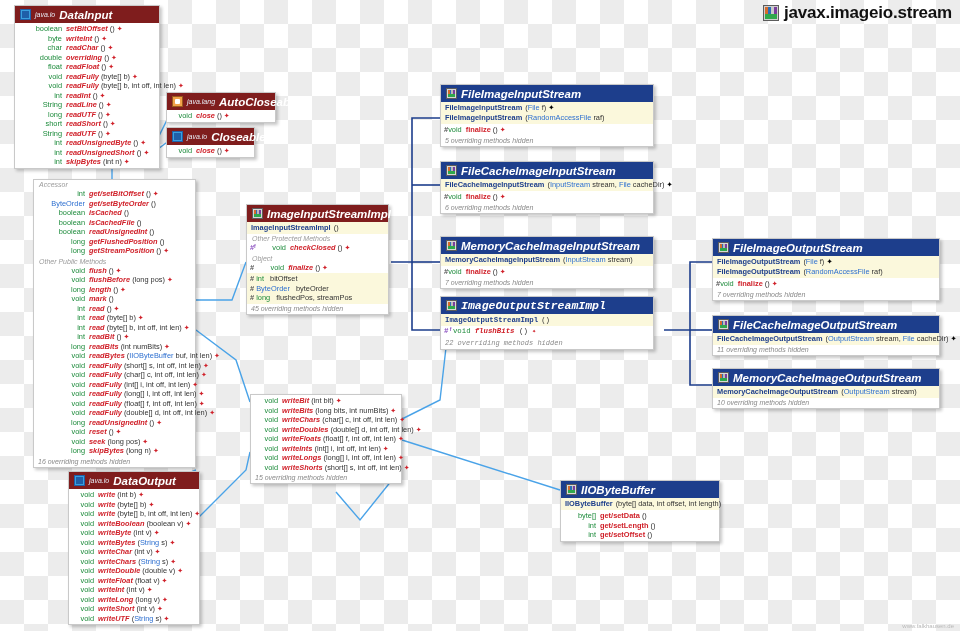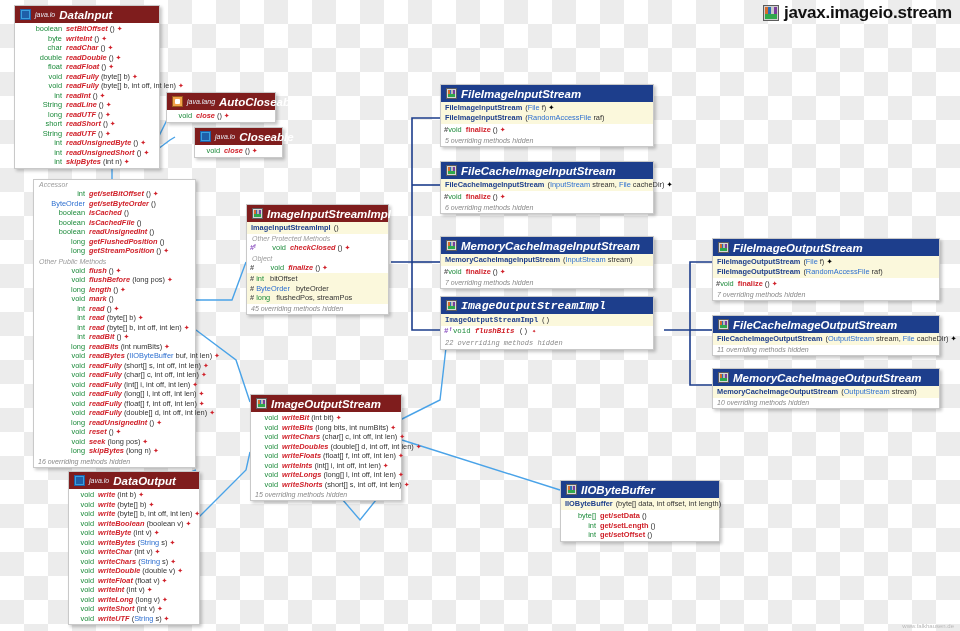--- a/index.html
+++ b/index.html
@@ -117,21 +117,21 @@
         <span class="st">&nbsp;✦</span>
       </div>
       <div class="row">
         <span class="ty" style="min-width:44px">char</span>
         <span class="mn">readChar</span>
         <span class="ar">&nbsp;()</span>
         <span class="st">&nbsp;✦</span>
       </div>
       <div class="row">
         <span class="ty" style="min-width:44px">double</span>
-        <span class="mn">readDouble</span>
+        <span class="mn">overriding</span>
         <span class="ar">&nbsp;()</span>
         <span class="st">&nbsp;✦</span>
       </div>
       <div class="row">
         <span class="ty" style="min-width:44px">float</span>
         <span class="mn">readFloat</span>
         <span class="ar">&nbsp;()</span>
         <span class="st">&nbsp;✦</span>
       </div>
       <div class="row">
@@ -206,21 +206,21 @@
   <div class="rows">
       <div class="row">
         <span class="ty" style="min-width:22px">void</span>
         <span class="mn">close</span>
         <span class="ar">&nbsp;()</span>
         <span class="st">&nbsp;✦</span>
       </div>
     </div>
 </div>
 
-<div class="cls" id="c-closeable" style="left:166px;top:127px;width:89px;margin-left:28px;">
+<div class="cls" id="c-closeable" style="left:166px;top:127px;width:89px;">
   <div class="hdr hdr-blue">
     <span class="ico ico-iface"></span>
     <span class="pk">java.io</span>
     <span class="nm">Closeable</span>
   </div>
   <div class="rows">
       <div class="row">
         <span class="ty" style="min-width:22px">void</span>
         <span class="mn">close</span>
         <span class="ar">&nbsp;()</span>
@@ -526,24 +526,20 @@
         <span class="ty" style="min-width:0px">void</span>
         <span class="mn">flushBits</span>
         <span class="ar">&nbsp;()</span>
         <span class="st">&nbsp;✦</span>
       </div>
     </div>
   <div class="hidden-note">22 overriding methods hidden</div>
 </div>
 
 <div class="cls" id="c-ios" style="left:250px;top:394px;width:152px;">
-  <div class="hdr hdr-blue">
-    <span class="ico ico-cls"></span>
-    <span class="nm">ImageOutputStream</span>
-  </div>
   <div class="rows">
       <div class="row">
         <span class="ty" style="min-width:24px">void</span>
         <span class="mn">writeBit</span>
         <span class="ar">&nbsp;(int bit)</span>
         <span class="st">&nbsp;✦</span>
       </div>
       <div class="row">
         <span class="ty" style="min-width:24px">void</span>
         <span class="mn">writeBits</span>

